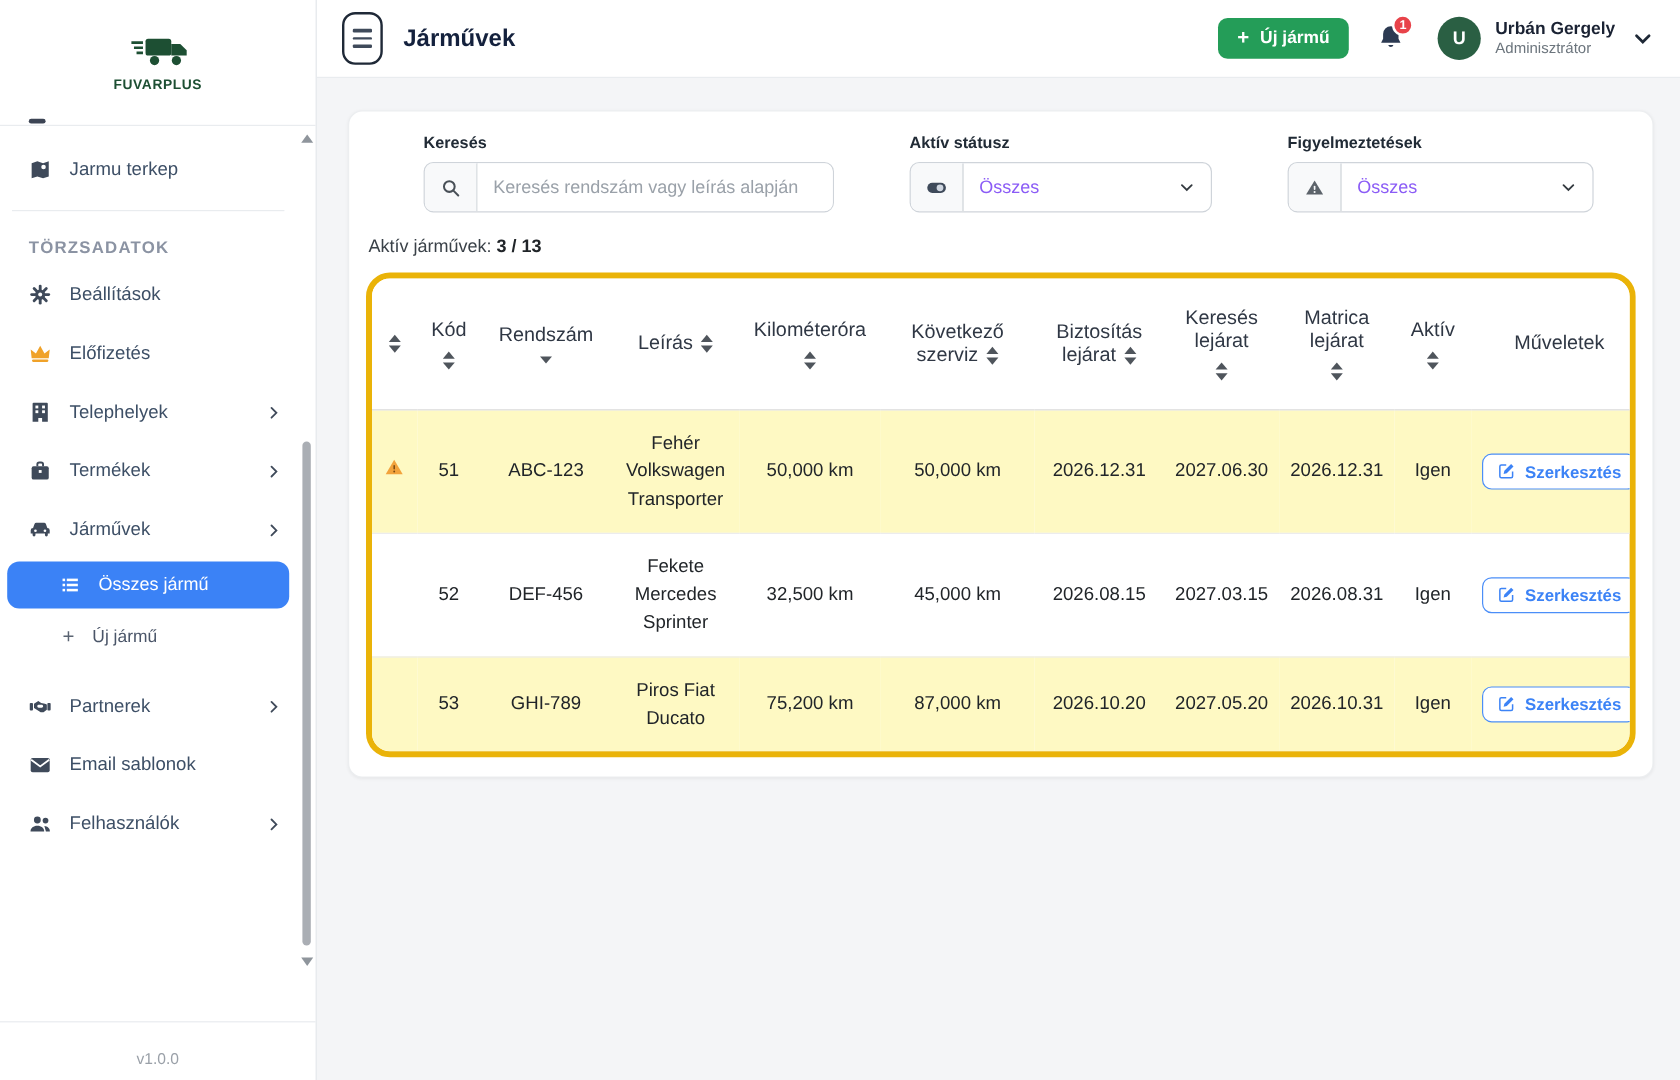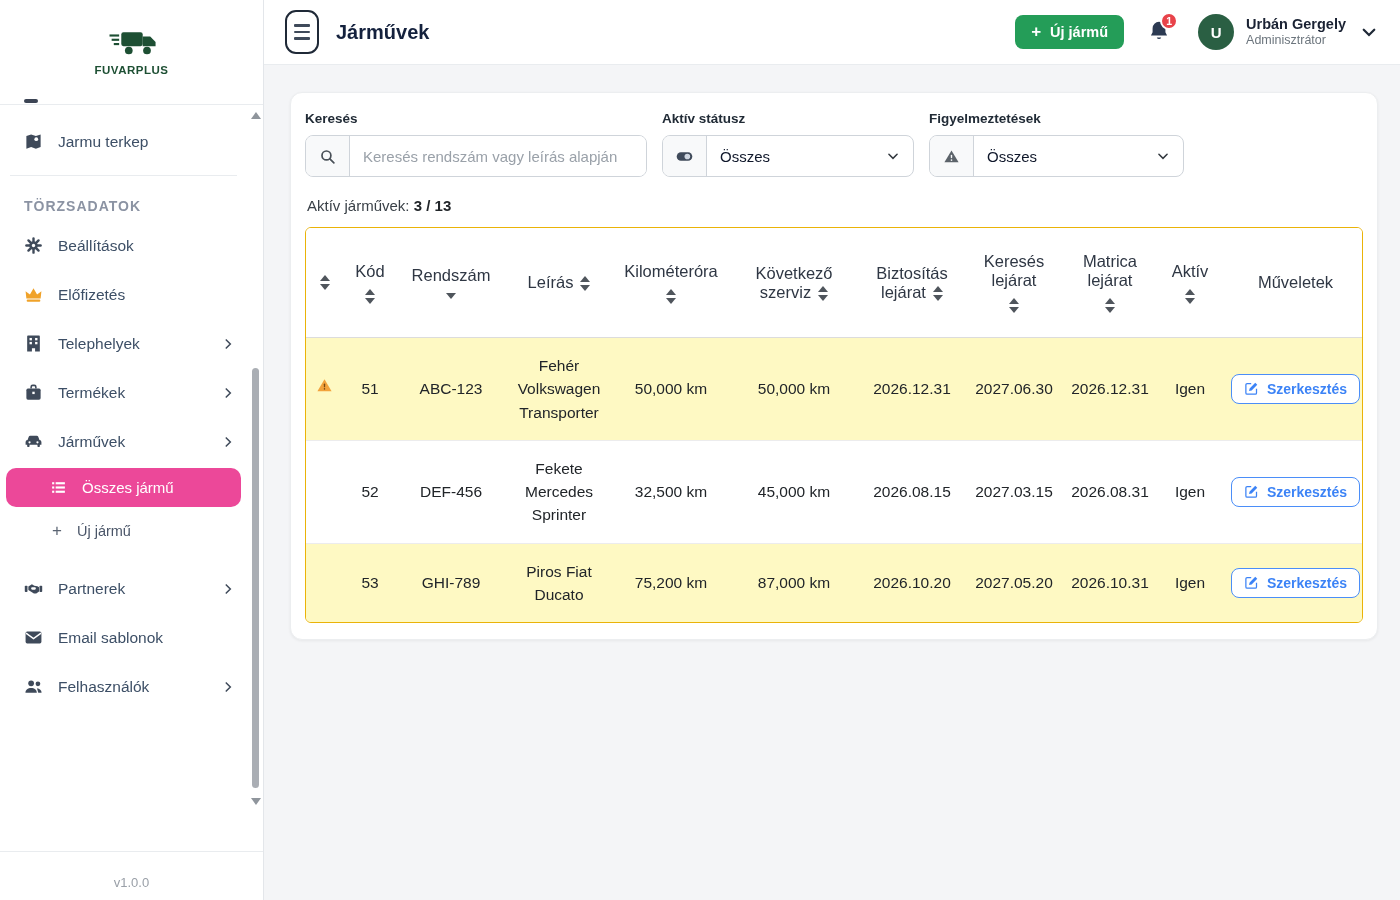--- a/index.html
+++ b/index.html
@@ -12,21 +12,21 @@
   .logo-text { font-size:11.5px; font-weight:bold; letter-spacing:.5px; color:#1d4f33; }
   .frag { position:absolute; left:24px; top:99px; width:14px; height:4px; background:#3c4454; border-radius:2px; }
 
   .nav-scroll { flex:1; padding:12px 22px 0 6px; overflow:hidden; }
   .nav-item { display:flex; align-items:center; gap:15px; padding:15px 6px 15px 18px; color:#3d4f66; font-size:15.5px; cursor:pointer; }
   .nav-item .ic { width:19px; height:19px; display:inline-flex; color:#3f4a5a; flex:none; }
   .nav-item .ic svg { width:100%; height:100%; }
   .chev { margin-left:auto; display:inline-flex; width:14px; height:14px; color:#3f4a5a; }
   .divider { border:none; border-top:1px solid #e9ecef; margin:9px 4px; }
   .section-label { padding:13px 6px 7px 18px; font-size:14px; font-weight:bold; letter-spacing:1px; color:#8b93a3; }
-  .nav-pill { display:flex; align-items:flex-start; gap:15px; background:#ec4899; color:#ffffff; border-radius:10px; padding:11px 8px 11px 44px; margin:2px 0; font-size:15px; cursor:pointer; }
+  .nav-pill { display:flex; align-items:flex-start; gap:15px; background:#3b82f6; color:#ffffff; border-radius:10px; padding:11px 8px 11px 44px; margin:2px 0; font-size:15px; cursor:pointer; }
   .nav-pill .ic { width:17px; height:17px; display:inline-flex; color:#fff; }
   .nav-pill .ic svg{ width:100%; height:100%; }
   .nav-sub { display:flex; align-items:center; gap:15px; padding:13px 8px 13px 46px; color:#4a5568; font-size:14.5px; cursor:pointer; }
   .plus-glyph { font-size:17px; color:#5a6472; line-height:1; }
 
   
   .sb-track { position:absolute; right:1px; top:106px; bottom:91px; width:13px; }
   .sb-up { position:absolute; top:6px; left:2px; width:0; height:0; border-left:5px solid transparent; border-right:5px solid transparent; border-bottom:7px solid #8f959c; }
   .sb-down { position:absolute; bottom:4px; left:2px; width:0; height:0; border-left:5px solid transparent; border-right:5px solid transparent; border-top:7px solid #8f959c; }
   .sb-thumb { position:absolute; top:262px; left:3px; width:7px; height:420px; background:#aaaeb4; border-radius:4px; }
@@ -56,38 +56,38 @@
 
   .content { flex:1; background:#f4f5f7; padding:27px 22px 0 26px; overflow:hidden; }
   .card { background:#fff; border:1px solid #eceef0; border-radius:12px; box-shadow:0 1px 3px rgba(0,0,0,.06); }
   .card-header { display:flex; align-items:center; gap:12px; padding:10px 19px; border-bottom:1px solid #ececec; }
   .card-header .ic { width:19px; height:17px; color:#1f2937; display:inline-flex; }
   .card-title { font-size:16.5px; font-weight:bold; color:#16213e; }
   .card-body { padding:18px 14px 16px 14px; }
 
   
   .filters { display:flex; gap:15px; }
-  .fgroup { display:flex; flex-direction:column; }
+  .fgroup { display:flex; flex-direction:column;margin-left:48px; }
   .flabel { font-size:13.5px; font-weight:bold; color:#212b36; margin-bottom:9px; }
   .igroup { display:flex; height:42px; border:1px solid #cfd4da; border-radius:8px; overflow:hidden; background:#fff; }
   .addon { width:44px; background:#f8f9fa; border-right:1px solid #cfd4da; display:flex; align-items:center; justify-content:center; color:#495057; flex:none; }
   .addon svg { width:17px; height:17px; }
   .igroup input { border:none; outline:none; flex:1; font-size:15px; padding:0 13px; color:#212529; font-family:inherit; min-width:0; }
   .igroup input::placeholder { color:#9aa1a9; }
-  .fake-select { flex:1; display:flex; align-items:center; padding:0 13px; font-size:15px; color:#0f172a; cursor:pointer; min-width:0; }
+  .fake-select { flex:1; display:flex; align-items:center; padding:0 13px; font-size:15px; color:#8b5cf6; cursor:pointer; min-width:0; }
   .fake-select .sel-chev { margin-left:auto; width:14px; height:14px; color:#343a40; }
   .w-search { width:342px; } .w-status { width:252px; } .w-warn { width:255px; }
   .btn-filter { align-self:flex-end; width:166px; height:37px; margin-bottom:2px; background:#1a4230; border:none; border-radius:8px; color:#fff; font-size:15px; font-weight:bold; display:flex; align-items:center; justify-content:center; gap:11px; cursor:pointer; font-family:inherit; }
   .btn-filter svg { width:16px; height:16px; }
 
   .count-row { margin:20px 0 13px 2px; font-size:15px; color:#3a4148; }
   .count-row b { color:#212529; }
 
   
-  .tbl-wrap { border:1px solid #eab308; border-radius:6px; overflow:hidden; }
+  .tbl-wrap { border:5px solid #eab308; border-radius:20px; overflow:hidden; }
   table { width:100%; border-collapse:collapse; table-layout:fixed; }
   th { padding:24px 6px; font-weight:normal; font-size:16.5px; color:#2f3744; text-align:center; vertical-align:middle; background:#fff; border-bottom:1px solid #dcdcdc; }
   td { padding:16px 6px; font-size:15.5px; color:#212529; text-align:center; vertical-align:middle; line-height:1.5; border-top:1px solid #ececed; }
   tr.striped td { background:#fef9c3; }
   .th-stack { display:flex; flex-direction:column; align-items:center; gap:8px; }
   .sort { display:inline-flex; flex-direction:column; gap:3px; vertical-align:middle; margin-left:7px; cursor:pointer; }
   .th-stack .sort { margin-left:0; }
   .tri-up { width:0; height:0; border-left:5px solid transparent; border-right:5px solid transparent; border-bottom:6px solid #4f555c; }
   .tri-down { width:0; height:0; border-left:5px solid transparent; border-right:5px solid transparent; border-top:6px solid #4f555c; }
   .warn-ic { width:18px; height:17px; display:inline-flex; }

